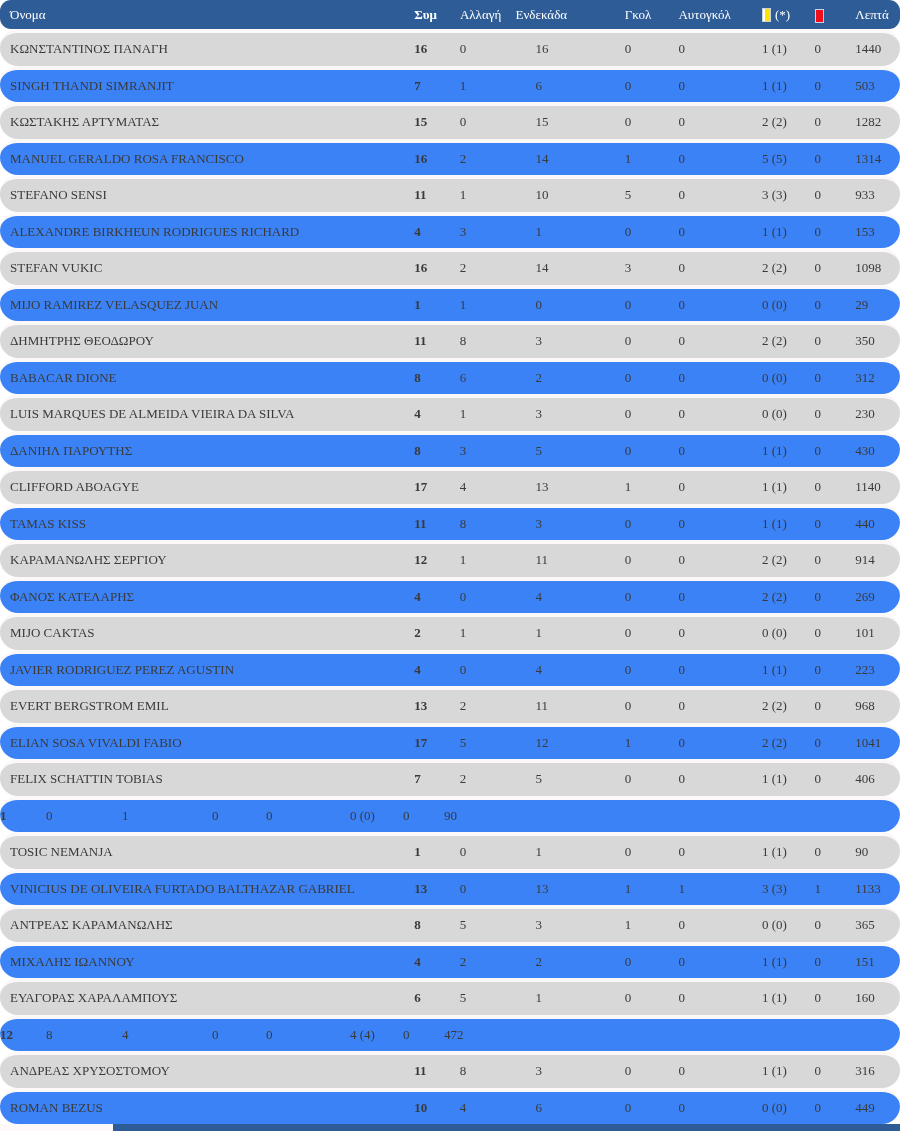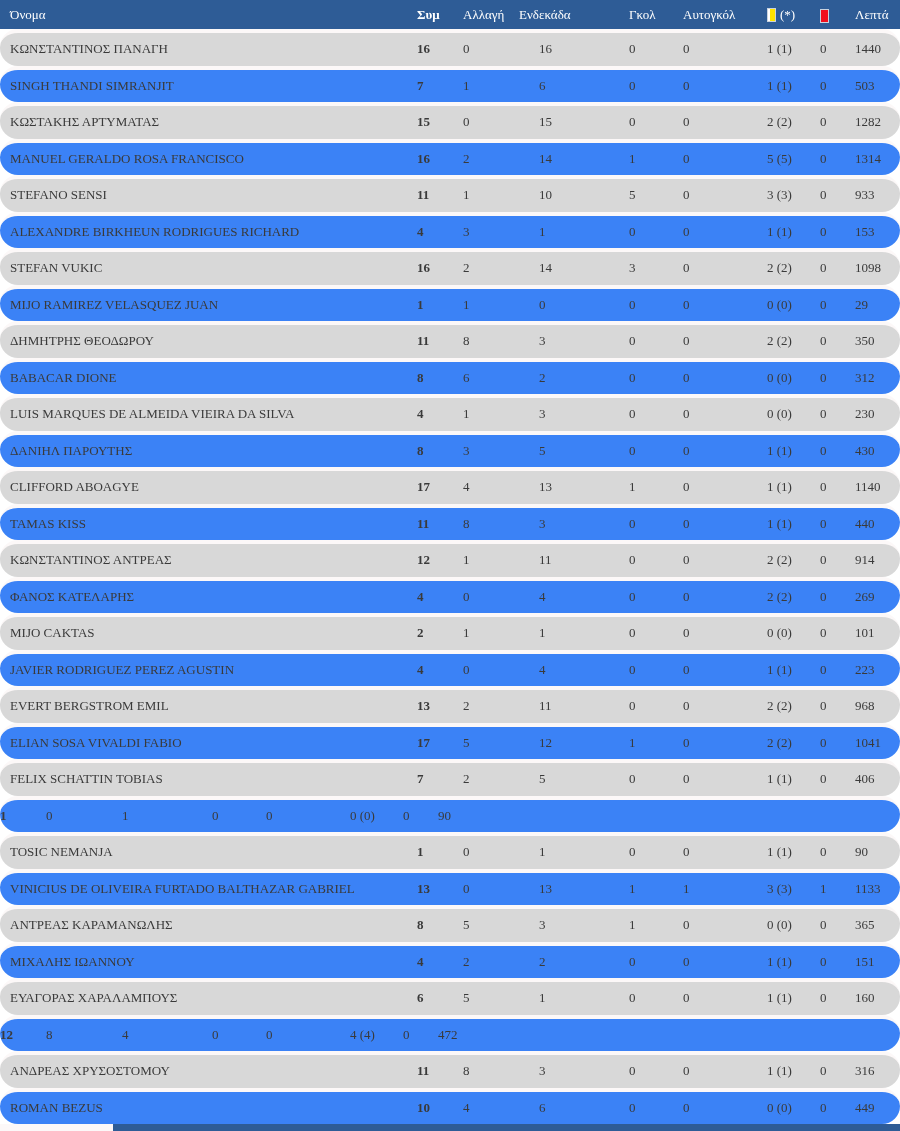--- a/index.html
+++ b/index.html
@@ -14,20 +14,21 @@
   .stats-table { width: 900px; }
 
   
   .thead {
     display: flex;
     align-items: center;
     height: 29px;
     background: #2e5c96;
     color: #ffffff;
     font-size: 13px;
+    border-radius: 11px;
   }
   .thead .cell { color: #ffffff; }
 
   
   .row {
     display: flex;
     align-items: center;
     height: 36.5px;
     box-sizing: border-box;
     border-top: 4px solid #fcf8f8;
@@ -44,21 +45,21 @@
     overflow: hidden;
   }
   .c-name  { width: 417px; padding-left: 10px; }
   .c-apps  { width: 46px; font-weight: bold; }
   .c-sub   { width: 56px; }
   .c-xi    { width: 106px; }
   .c-goals { width: 54px;  padding-left: 4px; }
   .c-og    { width: 86px;  padding-left: 4px; }
   .c-yellow{ width: 53px;  padding-left: 2px; }
   .c-red   { width: 35px;  padding-left: 2px; }
-  .c-min   { width: 47px;  padding-left: 2px; }
+  .c-min   { width: 47px;  padding-left: 2px; margin-left: 6px; }
   .row .c-xi { padding-left: 20px; }
 
   
   .card {
     display: inline-block;
     width: 9px;
     height: 14px;
     vertical-align: middle;
     margin-right: 4px;
     border: 1px solid #c9d2de;
@@ -247,21 +248,21 @@
         <div class="cell c-apps">11</div>
         <div class="cell c-sub">8</div>
         <div class="cell c-xi">3</div>
         <div class="cell c-goals">0</div>
         <div class="cell c-og">0</div>
         <div class="cell c-yellow">1 (1)</div>
         <div class="cell c-red">0</div>
         <div class="cell c-min">440</div>
       </div>
       <div class="row odd">
-        <div class="cell c-name">ΚΩΝΣΤΑΝΤΙΝΟΣ ΑΝΤΡΕΑΣ</div>
+        <div class="cell c-name">ΚΑΡΑΜΑΝΩΛΗΣ ΣΕΡΓΙΟΥ</div>
         <div class="cell c-apps">12</div>
         <div class="cell c-sub">1</div>
         <div class="cell c-xi">11</div>
         <div class="cell c-goals">0</div>
         <div class="cell c-og">0</div>
         <div class="cell c-yellow">2 (2)</div>
         <div class="cell c-red">0</div>
         <div class="cell c-min">914</div>
       </div>
       <div class="row even">

